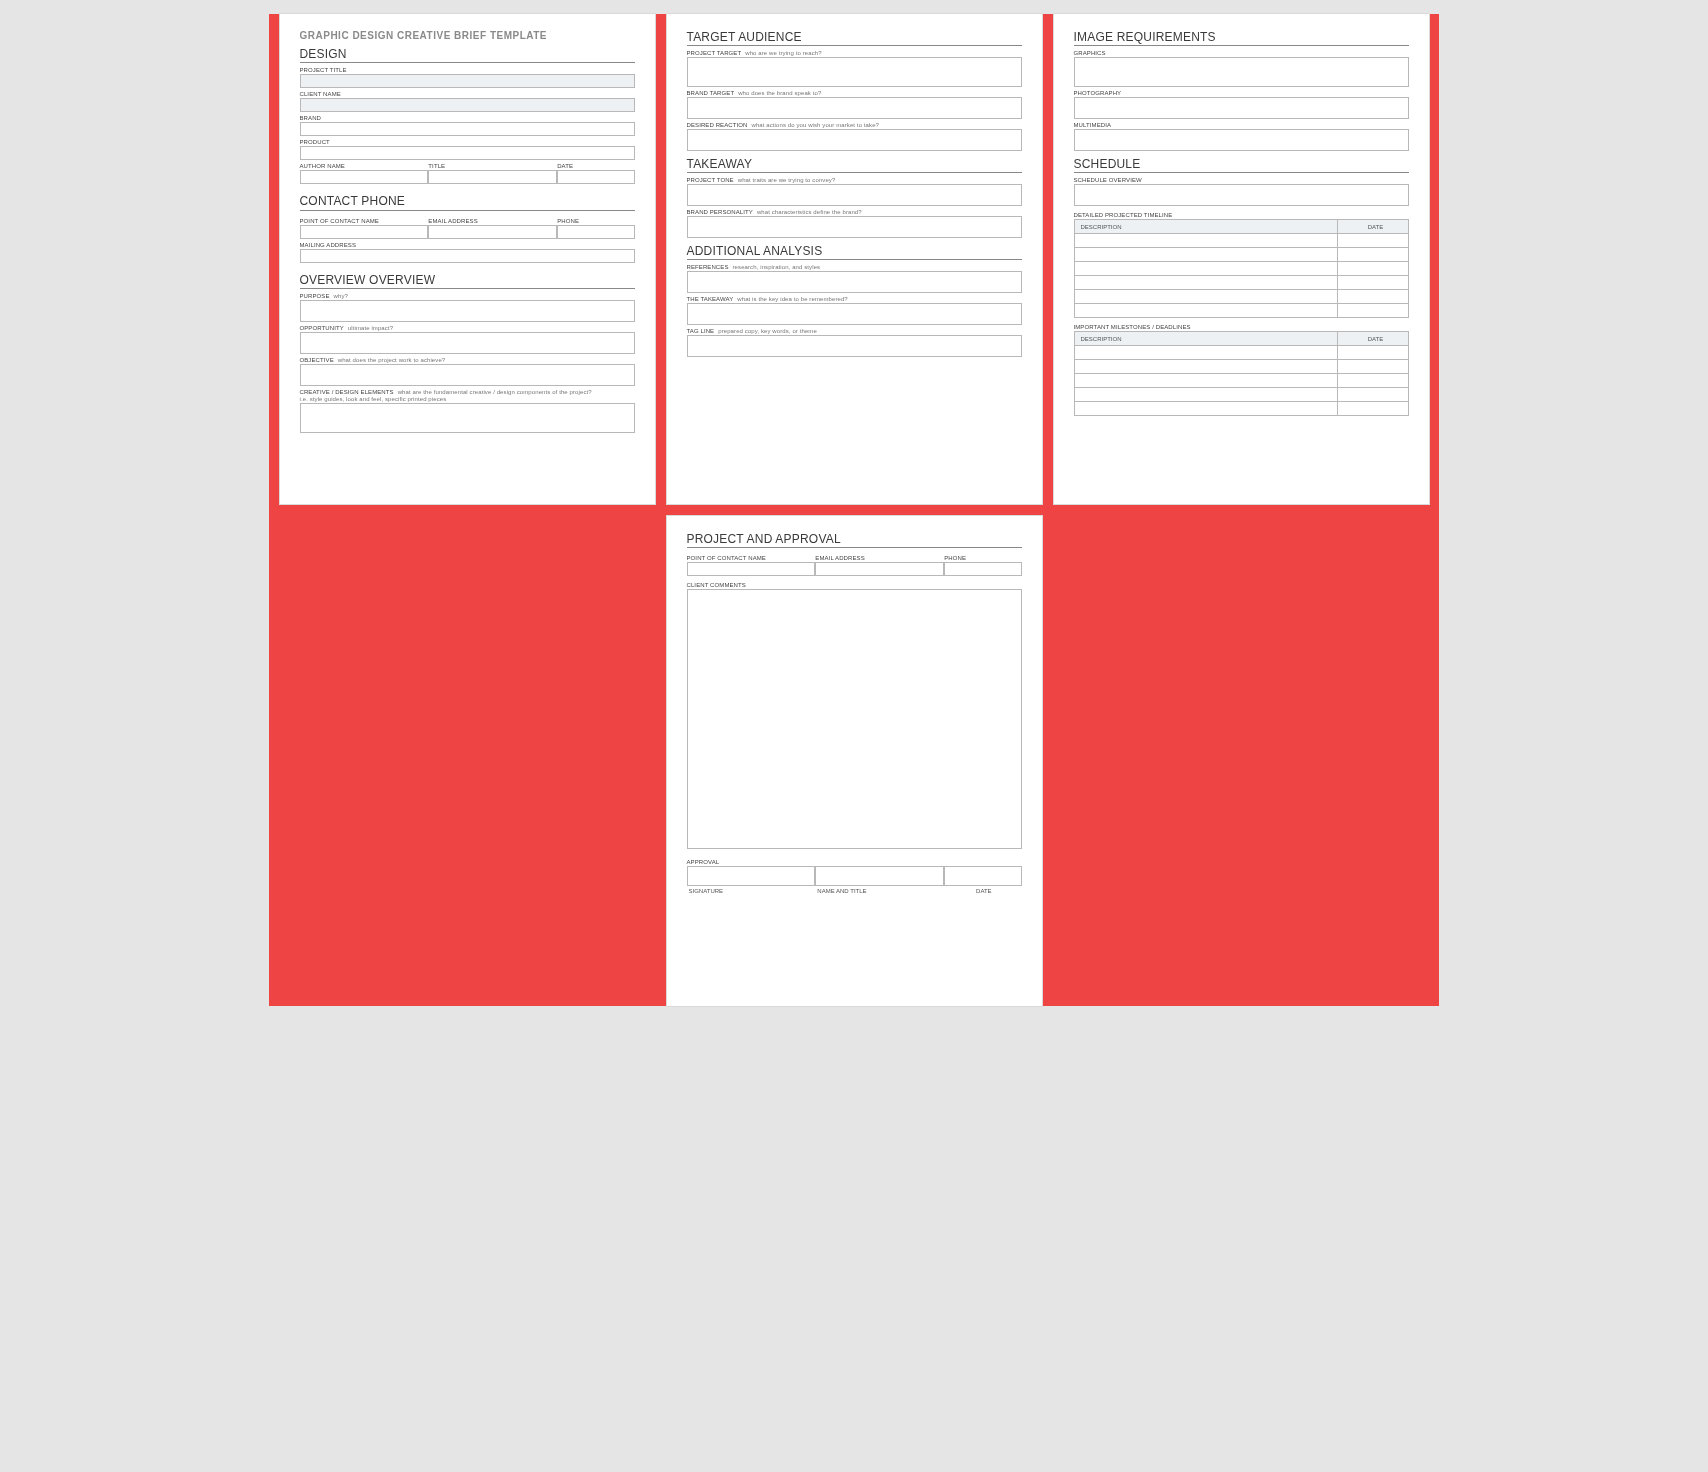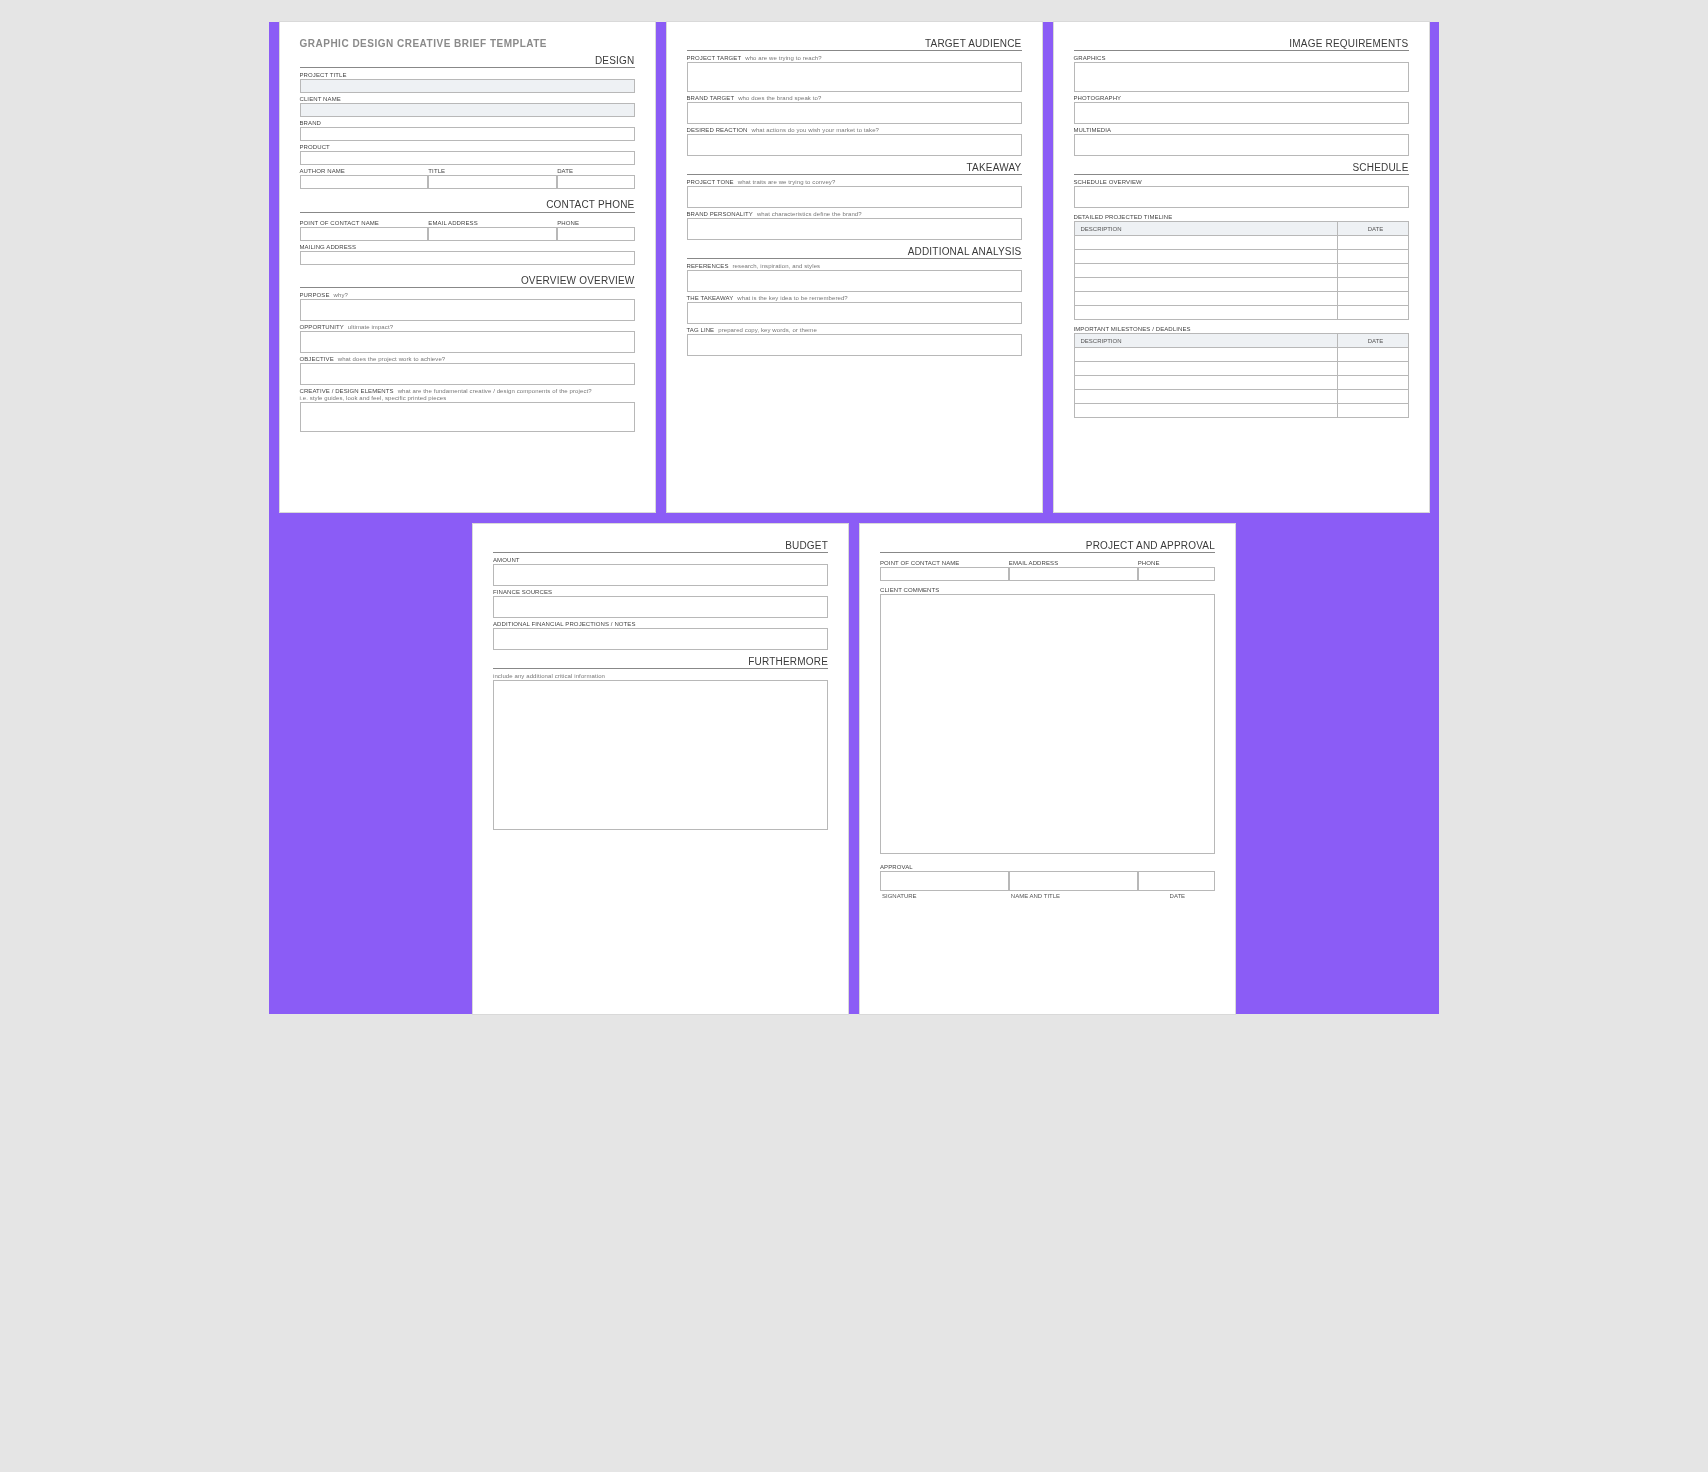--- a/index.html
+++ b/index.html
@@ -5,22 +5,22 @@
   * { box-sizing: border-box; margin: 0; padding: 0; }
   body {
     background: #e5e5e5;
     font-family: "Century Gothic", "Arial", sans-serif;
     font-size: 7px;
     color: #444;
     padding: 10px;
   }
   .canvas {
     width: 1170px;
-    margin: 12px auto;
-    background: #8b5cf6;
+    margin: 4px auto;
+    background: #ef4444;
   }
   .row {
     display: flex;
     gap: 12px;
     justify-content: center;
     margin-bottom: 12px;
   }
   .page {
     background: #fff;
     width: 375px;
@@ -32,29 +32,28 @@
   }
   .page.big { height: 490px; }
   .title {
     font-size: 10px;
     font-weight: bold;
     letter-spacing: 0.5px;
     color: #8a8a8a;
     margin-bottom: 6px;
   }
   .section {
-    font-size: 10px;
+    font-size: 12px;
     font-weight: normal;
     color: #3a3a3a;
     border-bottom: 1px solid #888;
     padding-bottom: 1px;
     margin-bottom: 4px;
     margin-top: 6px;
     letter-spacing: 0.2px;
-    text-align: right;
   }
   .lbl {
     font-size: 6px;
     color: #444;
     letter-spacing: 0.1px;
     margin-bottom: 1px;
     margin-top: 3px;
   }
   .hint {
     font-size: 6px;
@@ -249,33 +248,20 @@
             <div class="td c1"></div>
             <div class="td c2"></div>
           </div>
   </div>
 </div>
 
 </div>
 
 <div class="row">
 
-<div class="page big">
-  <div class="section" style="margin-top:0">BUDGET</div>
-  <div class="lbl">AMOUNT</div>
-  <div class="box med"></div>
-  <div class="lbl">FINANCE SOURCES</div>
-  <div class="box med"></div>
-  <div class="lbl">ADDITIONAL FINANCIAL PROJECTIONS / NOTES</div>
-  <div class="box med"></div>
-
-  <div class="section">FURTHERMORE</div>
-  <div class="lbl" style="color:#777">include any additional critical information</div>
-  <div class="box" style="height:150px"></div>
-</div>
 
 <div class="page big">
   <div class="section" style="margin-top:0">PROJECT AND APPROVAL</div>
   <div class="hgroup">
     <div class="col">
             <div class="lbl">POINT OF CONTACT NAME</div>
             <div class="box"></div>
           </div>
     <div class="col">
             <div class="lbl">EMAIL ADDRESS</div>

